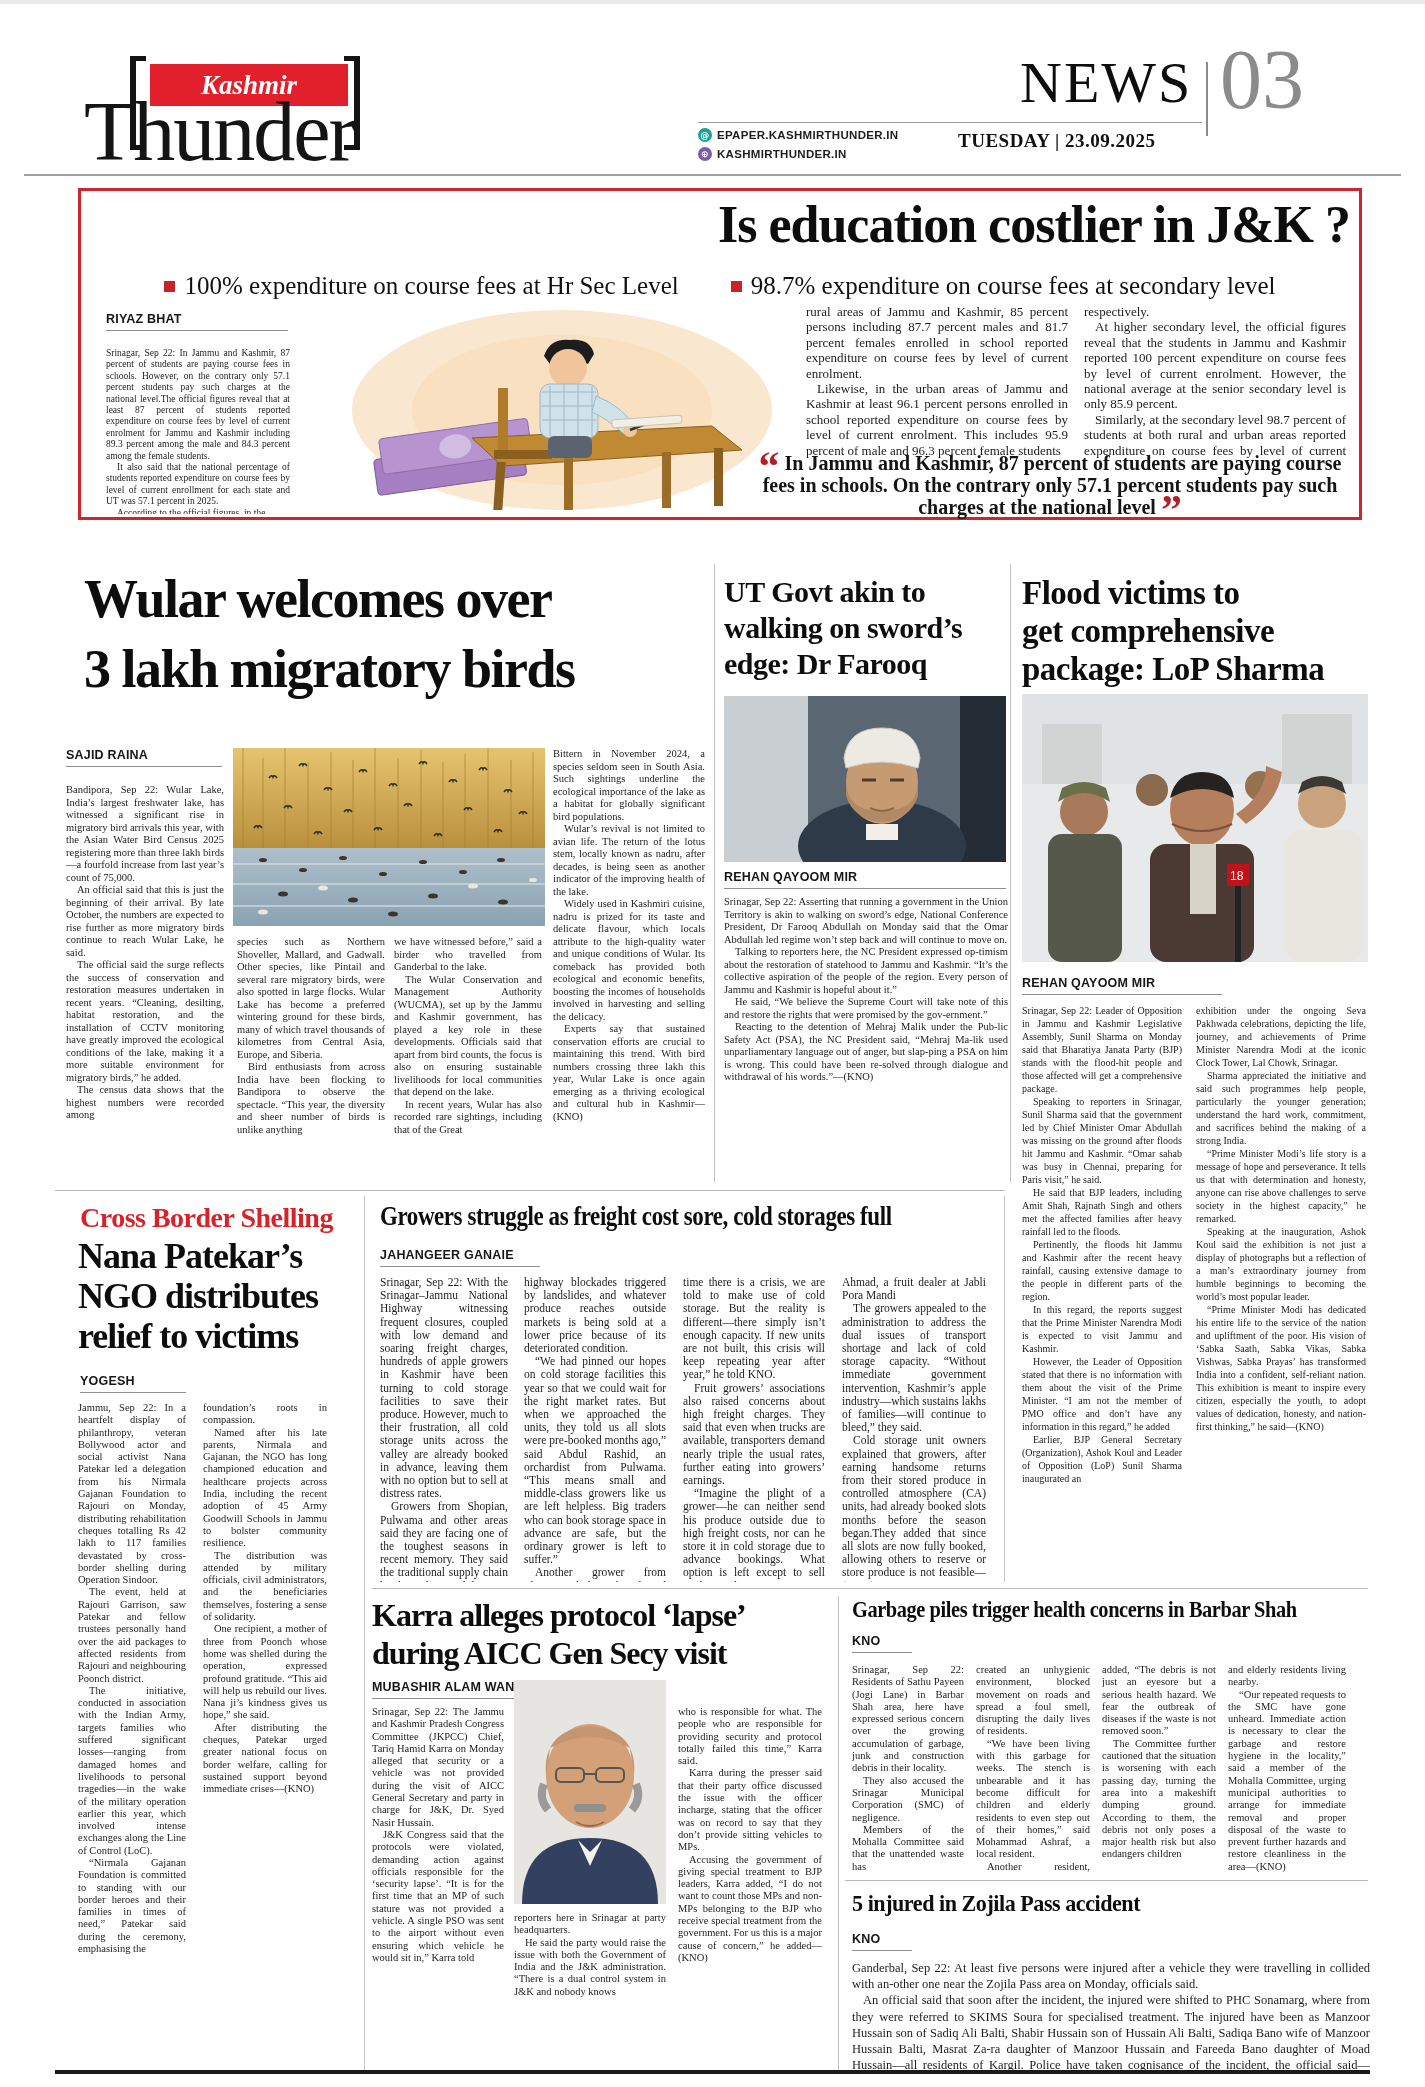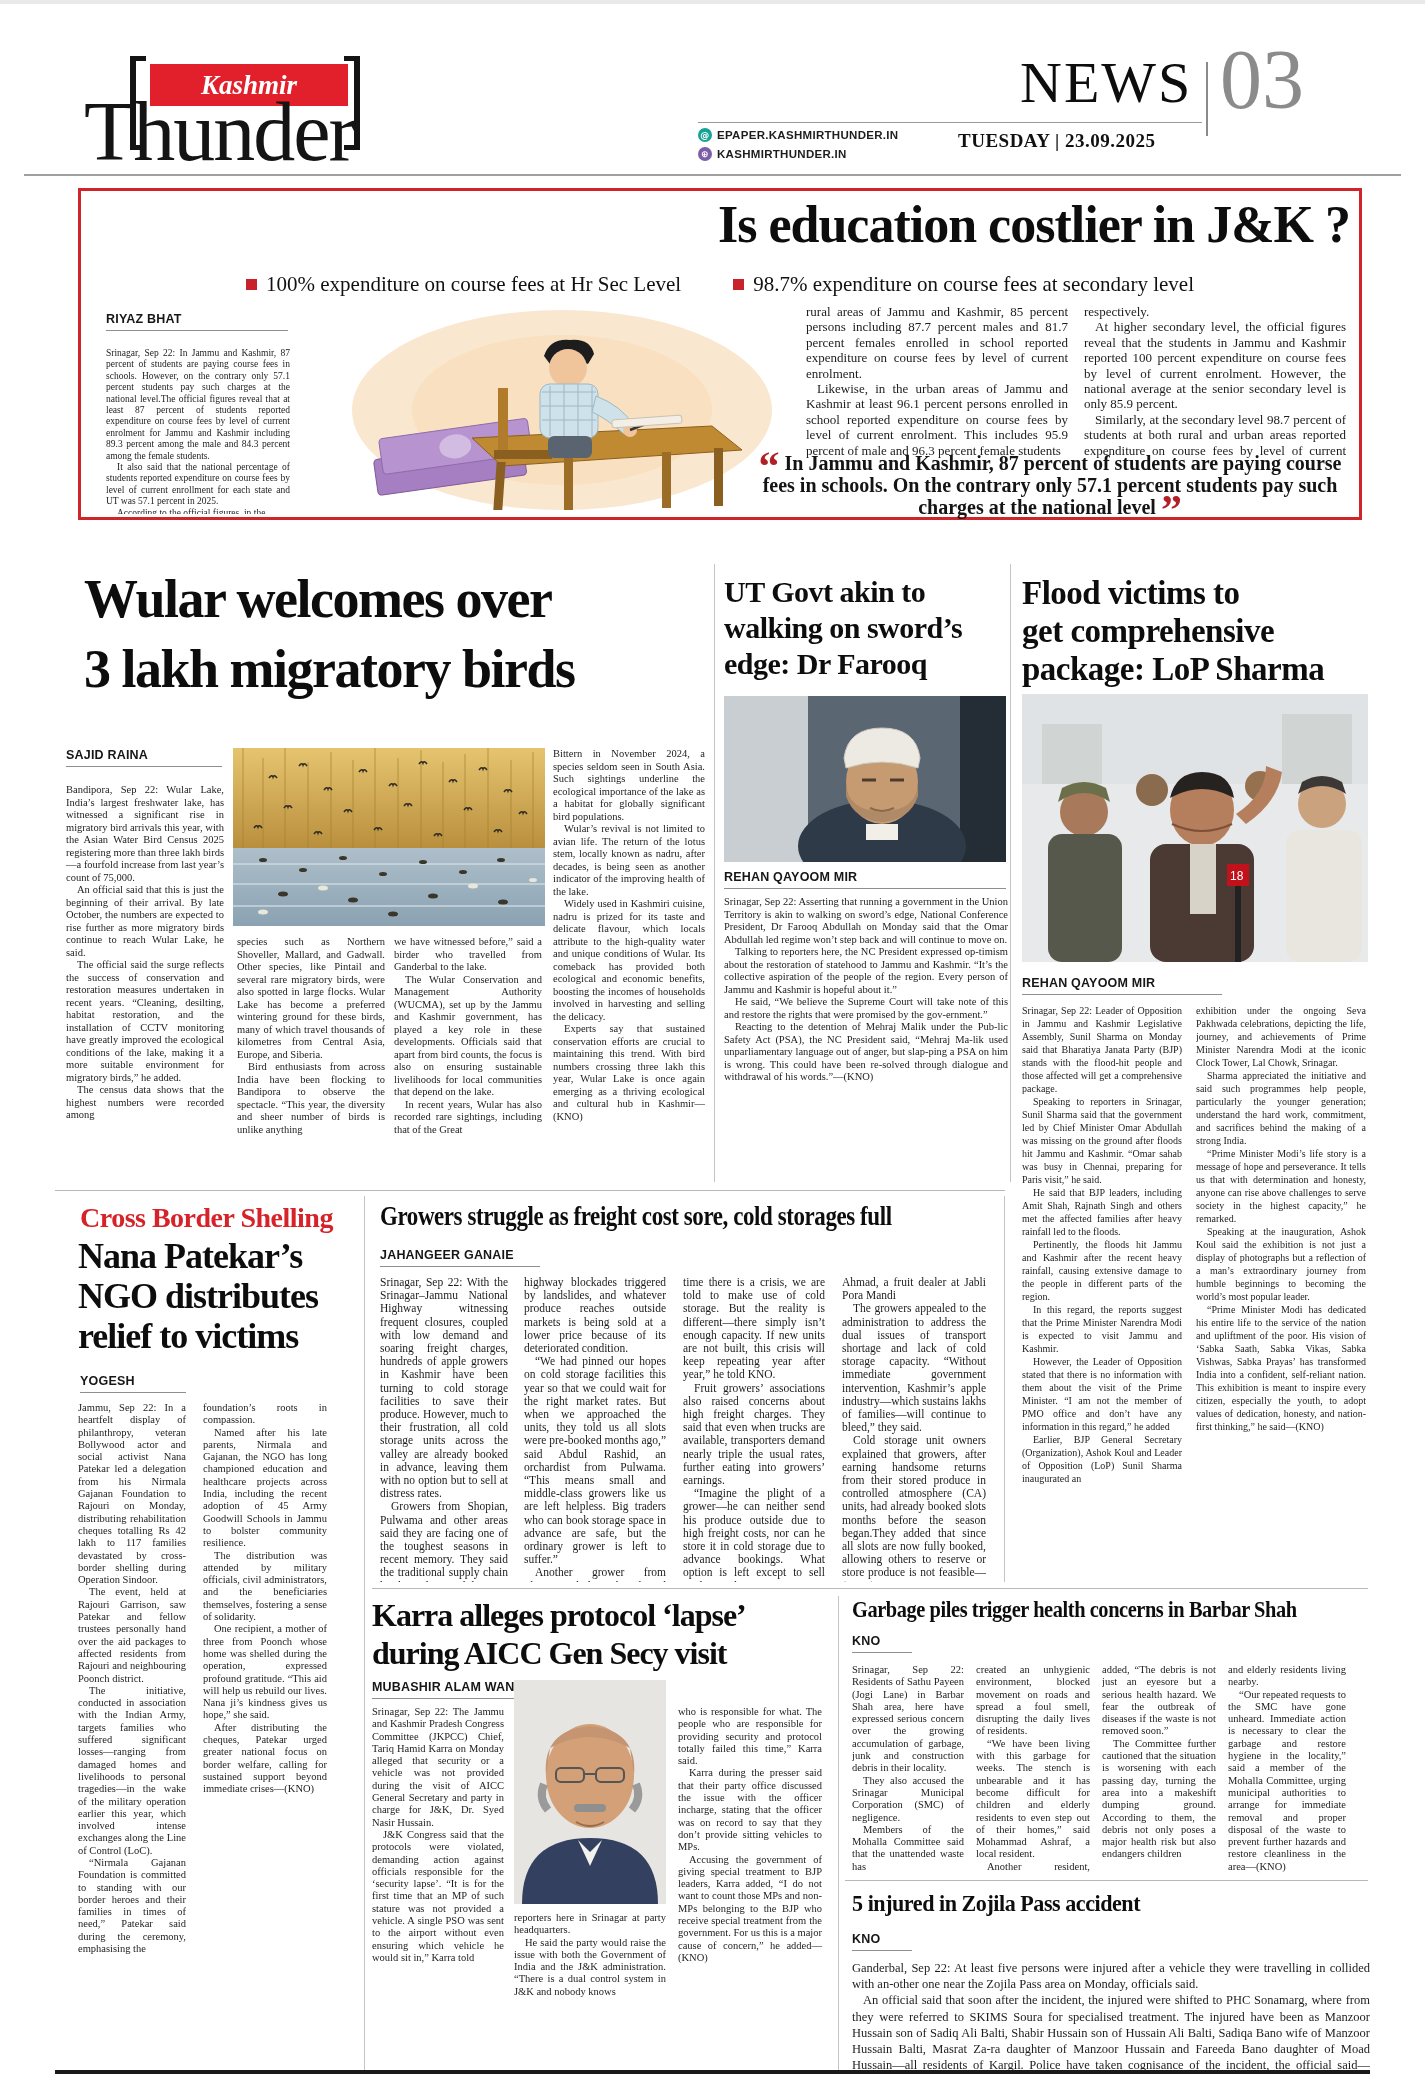--- a/index.html
+++ b/index.html
@@ -35,21 +35,21 @@
   .date-line{position:absolute;font-weight:bold;font-size:19px;letter-spacing:.5px;color:#111}
   .url-row{position:absolute;font-family:"Liberation Sans",sans-serif;font-weight:bold;
            font-size:11.5px;letter-spacing:.3px;color:#1d1d1d;display:flex;align-items:center;gap:5px}
   .url-icon{width:14px;height:14px;border-radius:50%;color:#fff;font-size:9px;line-height:14px;
             text-align:center;display:inline-block;font-family:"DejaVu Sans",sans-serif}
   
   .edu-box{position:absolute;border:3.5px solid #d0242b;box-sizing:border-box}
   .edu-headline{position:absolute;text-align:right;font-weight:bold;font-size:52px;
                 line-height:1.05;color:#0d0d0d;letter-spacing:-1px}
   .edu-subheads{position:absolute;display:flex;justify-content:center;gap:52px;
-                font-size:21px;font-weight:bold;color:#111}
+                font-size:25px;font-weight:bold;color:#111}
   .edu-subheads span{display:inline-flex;align-items:center;gap:9px;font-weight:normal}
   .edu-subheads span:before{content:"";width:11px;height:11px;background:#c8232b;display:inline-block}
   .pullquote{position:absolute;text-align:center;font-weight:bold;font-size:20px;
              line-height:22px;color:#141414}
   .qmark{font-size:42px;line-height:0;position:relative;top:10px;color:#b21f24;font-weight:bold}
   .kicker{position:absolute;font-weight:bold;font-size:28px;color:#d6232a;letter-spacing:-0.5px}
   .squeeze{transform-origin:left top;white-space:nowrap}
   .photo{position:absolute;overflow:hidden;background:#f0abfc}
   .photo svg{display:block}
 </style>

